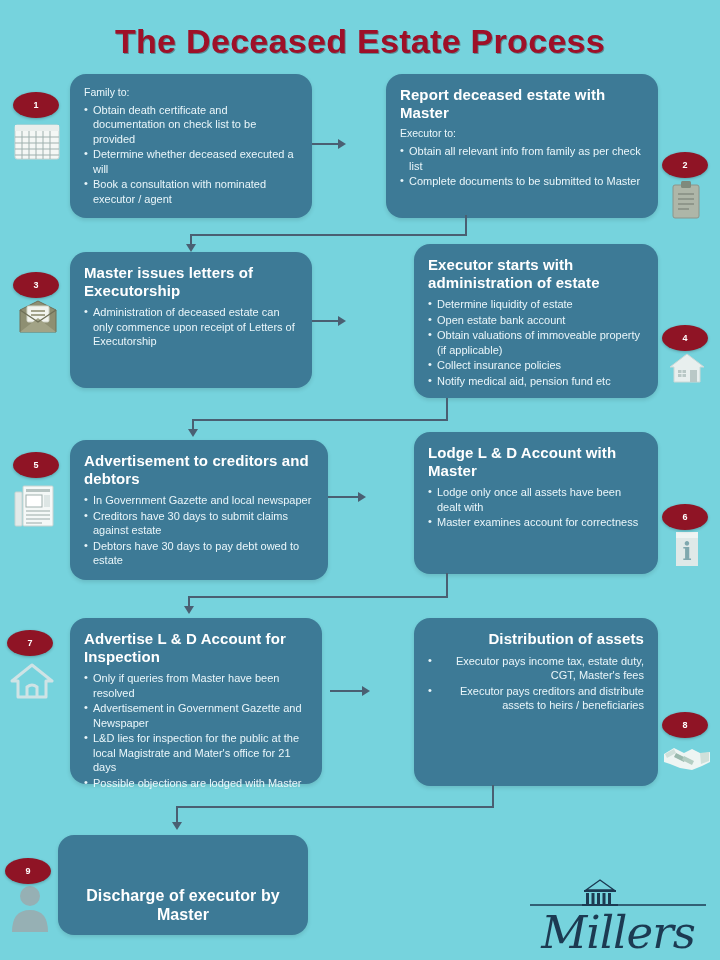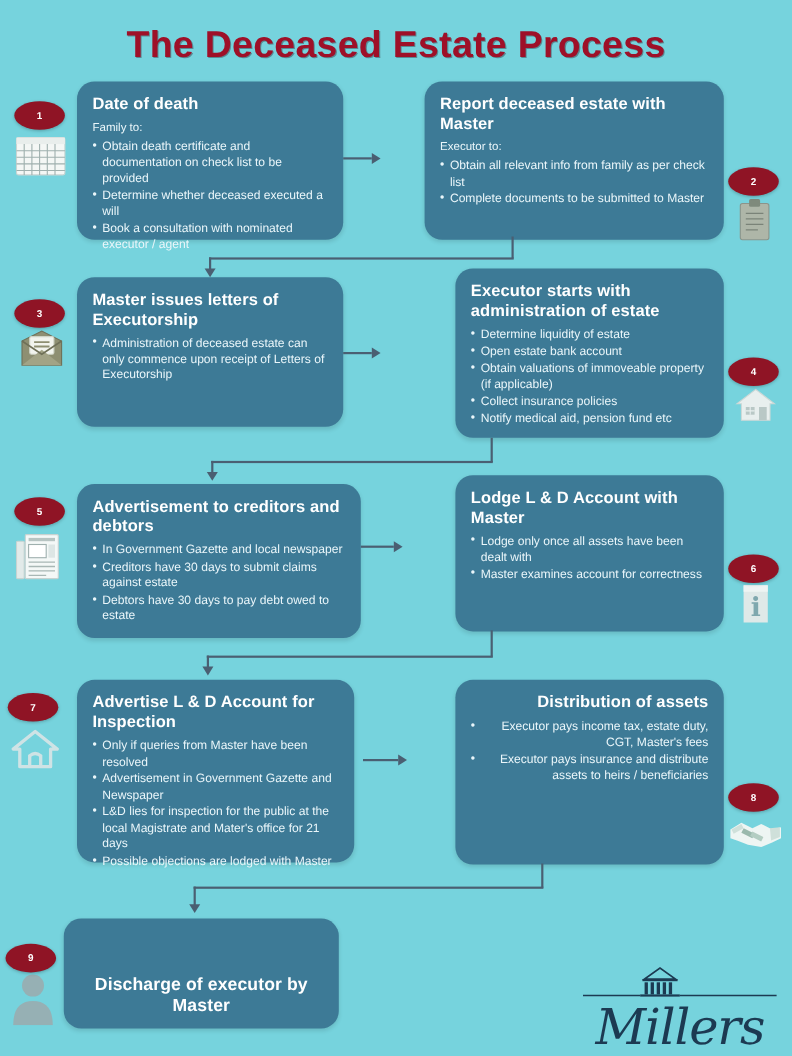--- a/index.html
+++ b/index.html
@@ -147,21 +147,20 @@
 
   <div class="conn h" style="left:330px;top:690px;width:32px;"></div>
   <div class="arrowhead arrow-right" style="left:362px;top:686px;"></div>
 
   <div class="conn v" style="left:492px;top:785px;height:22px;"></div>
   <div class="conn h" style="left:176px;top:806px;width:318px;"></div>
   <div class="conn v" style="left:176px;top:806px;height:18px;"></div>
   <div class="arrowhead arrow-down" style="left:172px;top:822px;"></div>
 
   <div class="box" style="left:70px;top:74px;width:242px;height:144px;">
-    <h3>Date of death</h3>
     <p class="intro">Family to:</p>
     <ul>
       <li>Obtain death certificate and documentation on check list to be provided</li>
       <li>Determine whether deceased executed a will</li>
       <li>Book a consultation with nominated executor / agent</li>
     </ul>
   </div>
   <div class="badge" style="left:13px;top:92px;">1</div>
   <div class="icon" style="left:14px;top:124px;">
     <svg width="46" height="36" viewBox="0 0 46 36">
@@ -299,21 +298,21 @@
     <svg width="44" height="38" viewBox="0 0 44 38">
       <path d="M22 3 L42 19 L36 19 L36 35 L8 35 L8 19 L2 19 Z" fill="none" stroke="#cfe3e5" stroke-width="3" stroke-linejoin="round"></path>
       <path d="M17 35 L17 25 Q22 21 27 25 L27 35" fill="none" stroke="#cfe3e5" stroke-width="3"></path>
     </svg>
   </div>
 
   <div class="box" style="left:414px;top:618px;width:244px;height:168px;text-align:right;">
     <h3>Distribution of assets</h3>
     <ul style="margin-top:4px;">
       <li>Executor pays income tax, estate duty, CGT, Master's fees</li>
-      <li>Executor pays insurance and distribute assets to heirs / beneficiaries</li>
+      <li>Executor pays creditors and distribute assets to heirs / beneficiaries</li>
     </ul>
   </div>
   <div class="badge" style="left:662px;top:712px;">8</div>
   <div class="icon" style="left:662px;top:740px;">
     <svg width="50" height="34" viewBox="0 0 50 34">
       <path d="M2 14 L12 8 L22 13 L30 9 L40 14 L48 12 L48 22 L40 26 L30 30 L18 28 L8 24 L2 22 Z" fill="#eef5f3"></path>
       <path d="M14 13 L24 18 L22 22 L12 17 Z" fill="#9ab9ad"></path>
       <path d="M22 16 L32 21 L30 25 L20 20 Z" fill="#b3cdc2"></path>
       <path d="M3 14 L12 9 L14 13 L5 18 Z" fill="#cfe0da"></path>
       <path d="M38 13 L47 12 L47 21 L39 24 Z" fill="#cfe0da"></path>

